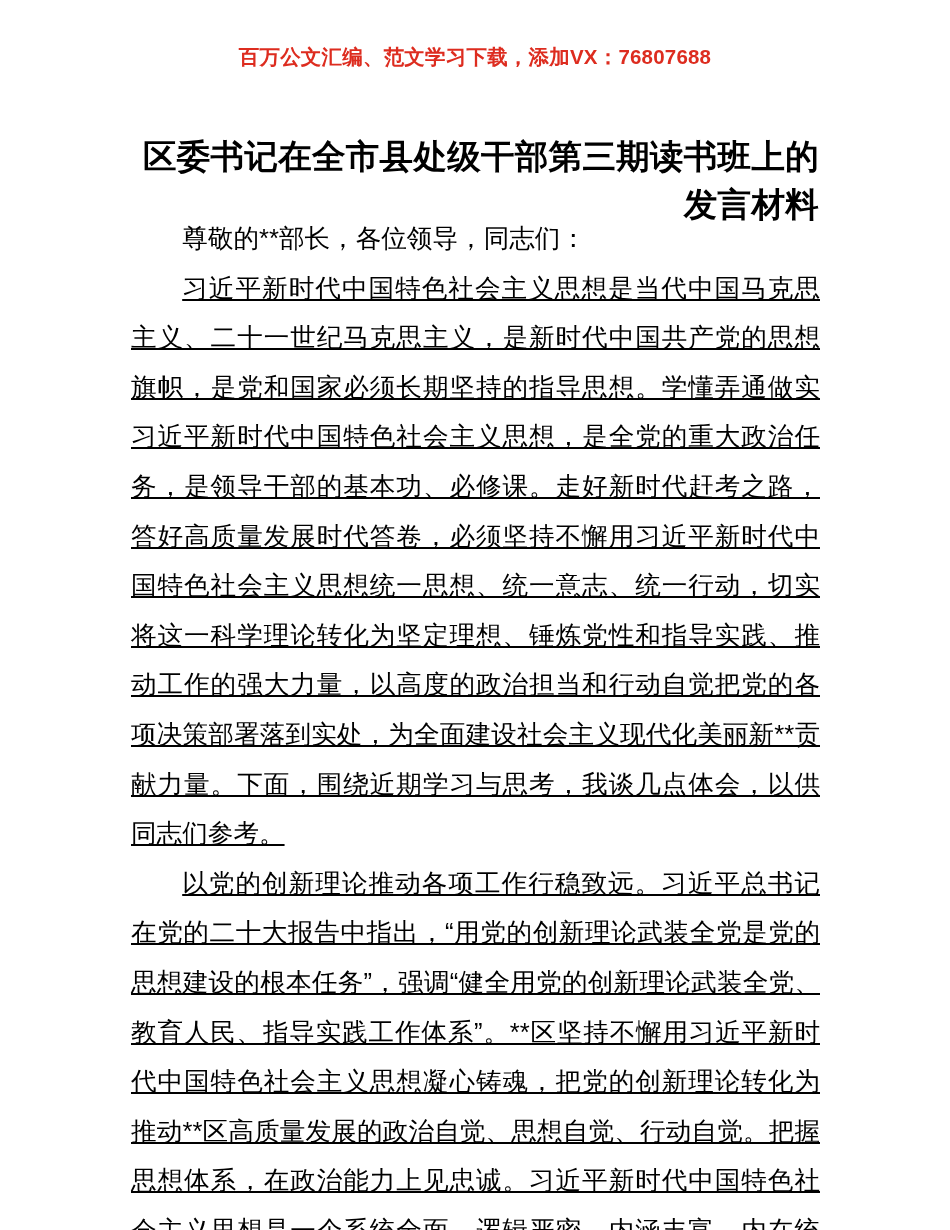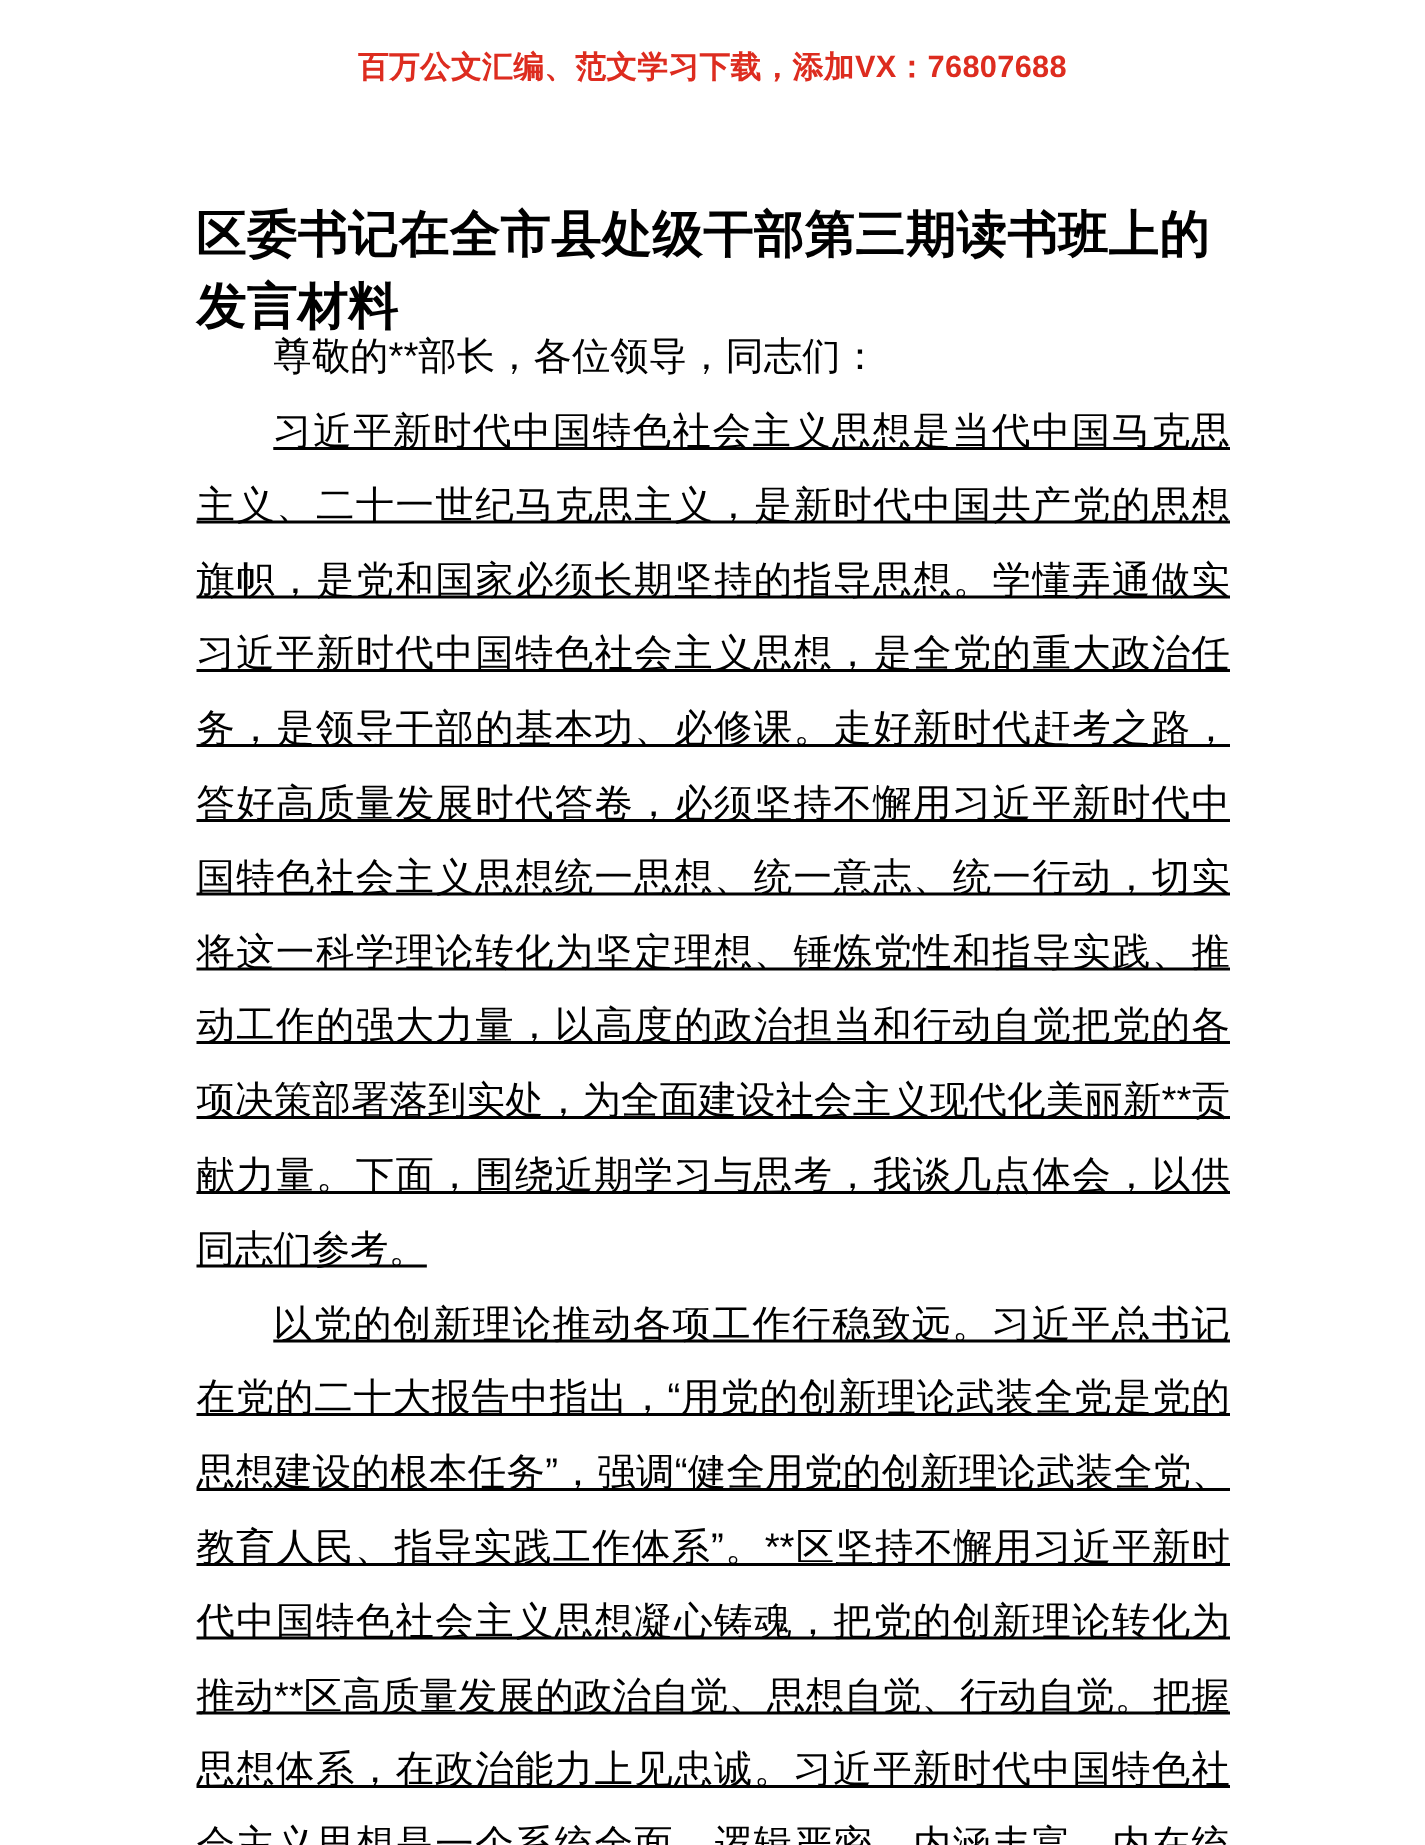--- a/index.html
+++ b/index.html
@@ -19,39 +19,39 @@
     position: relative;
     width: 950px;
     height: 1230px;
     background: #ffffff;
     box-sizing: border-box;
   }
 
   
   .promo-banner {
     position: absolute;
-    top: 32px;
+    top: 44px;
     left: 0;
     width: 950px;
     text-align: center;
     color: #dd2c1f;
     font-size: 20.5px;
     font-weight: 700;
     letter-spacing: 0.2px;
     line-height: 26px;
     white-space: nowrap;
   }
 
   
   .doc-title {
     position: absolute;
     top: 111px;
     left: 131px;
     width: 688px;
-    text-align: left;
+    text-align: right;
     font-size: 33.5px;
     font-weight: 700;
     line-height: 48px;
     letter-spacing: 0.3px;
   }
 
   
   .doc-body {
     position: absolute;
     top: 214px;

